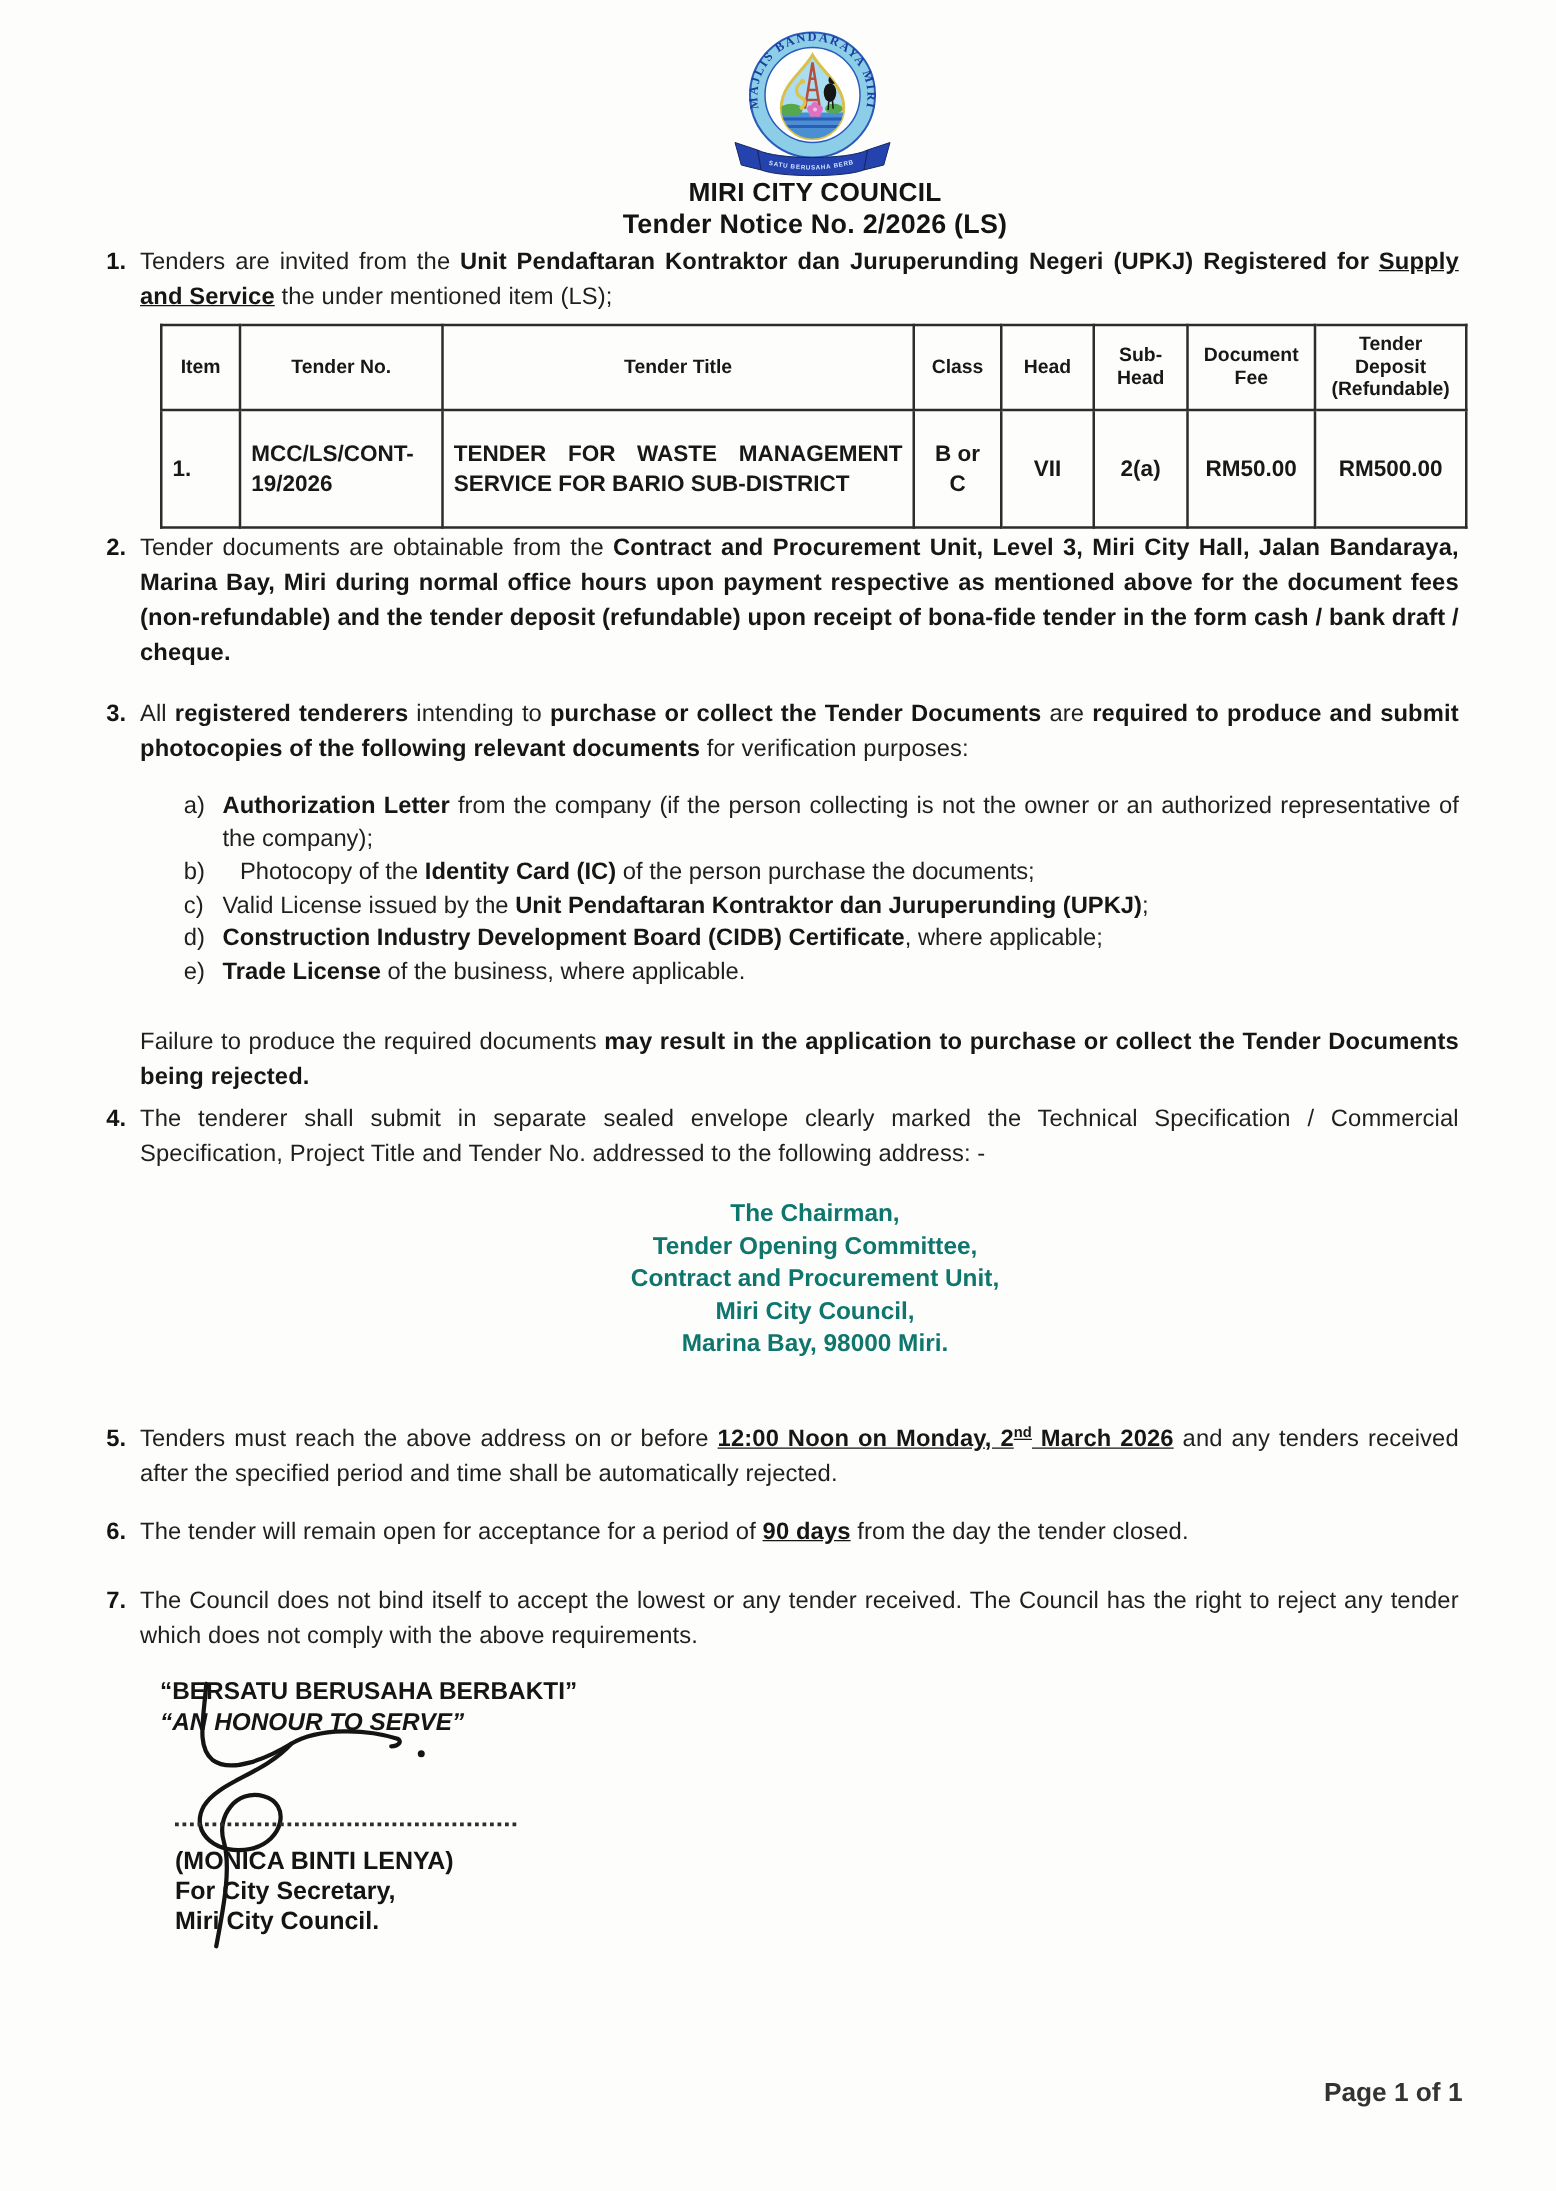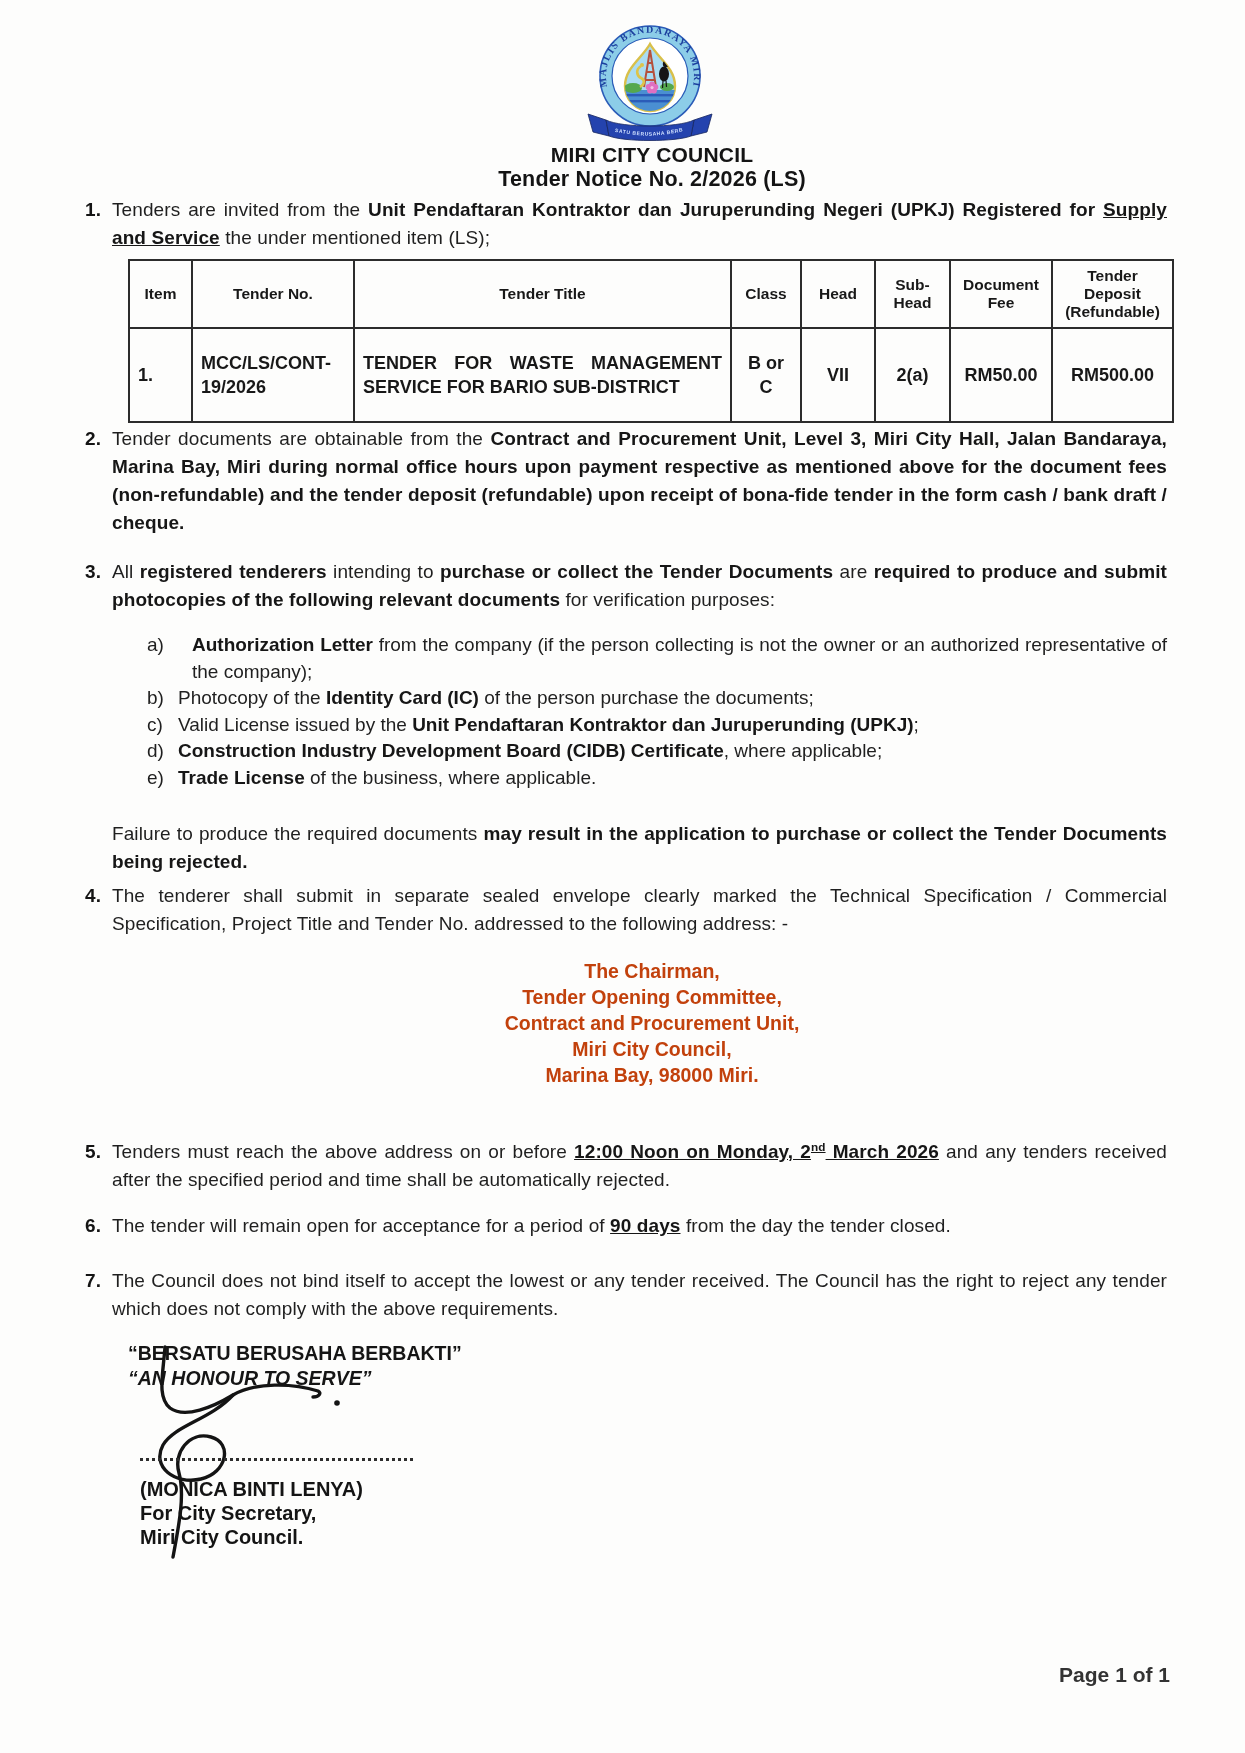--- a/index.html
+++ b/index.html
@@ -34,21 +34,21 @@
   table.tender th,table.tender td{border:2px solid #2c2c2c;font-weight:bold;}
   table.tender th{font-size:15.5px;line-height:18px;text-align:center;vertical-align:middle;
     height:60px;padding:3px 2px;white-space:pre-line;}
   table.tender td{font-size:18px;line-height:24px;vertical-align:middle;height:84px;padding:4px 8px;}
   td.c{text-align:center;}
   td.item-cell{padding-left:11px;}
   td.title-cell{text-align:justify;padding:4px 12px;}
 
   
   .address{position:absolute;left:162px;top:958px;width:980px;text-align:center;
-    font-weight:bold;color:#c2410c;font-size:19.5px;line-height:26px;}
+    font-weight:bold;color:#0f766e;font-size:19.5px;line-height:26px;}
 
   
   .motto{position:absolute;left:128px;top:1341px;font-weight:bold;color:#151515;
     font-size:19.5px;line-height:25px;}
   .sig-svg{position:absolute;left:115px;top:1345px;width:240px;height:225px;}
   .dotline{position:absolute;left:140px;top:1458px;width:273px;height:0;
     border-top:3px dotted #2e2e2e;}
   .signatory{position:absolute;left:140px;top:1477px;font-weight:bold;color:#141414;
     font-size:20px;line-height:24px;}
 
@@ -173,25 +173,25 @@
   </div>
 
   <div class="para" style="top:558px">
     <span class="num">3.</span>
     <span class="ptext"><span>All </span><span class="b">registered tenderers</span><span> intending to </span><span class="b">purchase or collect the Tender Documents</span><span> are </span><span class="b">required to produce and submit photocopies of the following relevant documents</span><span> for verification purposes:</span></span>
   </div>
 
   <div style="position:absolute;left:147px;top:632px;width:1020px;">
     <div style="position:relative;font-size:19px;line-height:26.5px;text-align:justify;">
       <span style="position:absolute;left:0;">a)</span>
-      <span style="display:block;margin-left:45px;"><span class="b">Authorization Letter</span><span> from the company (if the person collecting is not the owner or an authorized representative of the company);</span></span>
+      <span style="display:block;margin-left:31px;"><span class="b">Authorization Letter</span><span> from the company (if the person collecting is not the owner or an authorized representative of the company);</span></span>
     </div>
     <div style="position:relative;font-size:19px;line-height:26.5px;">
       <span style="position:absolute;left:0;">b)</span>
-      <span style="display:block;margin-left:31px;"><span>Photocopy of the </span><span class="b">Identity Card (IC)</span><span> of the person purchase the documents;</span></span>
+      <span style="display:block;margin-left:45px;"><span>Photocopy of the </span><span class="b">Identity Card (IC)</span><span> of the person purchase the documents;</span></span>
     </div>
     <div style="position:relative;font-size:19px;line-height:26.5px;">
       <span style="position:absolute;left:0;">c)</span>
       <span style="display:block;margin-left:31px;"><span>Valid License issued by the </span><span class="b">Unit Pendaftaran Kontraktor dan Juruperunding (UPKJ)</span><span>;</span></span>
     </div>
     <div style="position:relative;font-size:19px;line-height:26.5px;">
       <span style="position:absolute;left:0;">d)</span>
       <span style="display:block;margin-left:31px;"><span class="b">Construction Industry Development Board (CIDB) Certificate</span><span>, where applicable;</span></span>
     </div>
     <div style="position:relative;font-size:19px;line-height:26.5px;">

